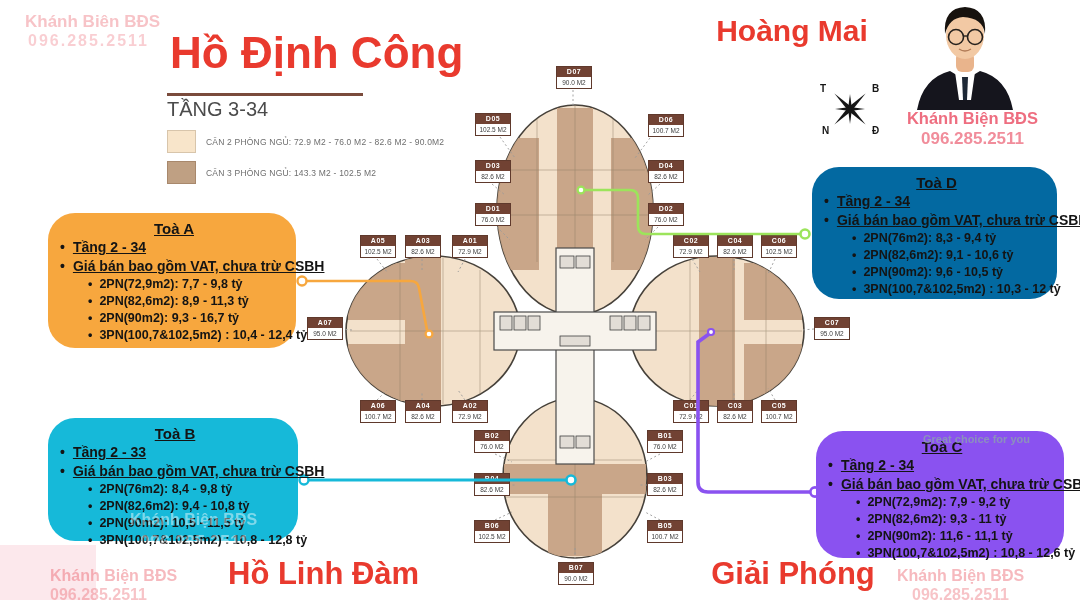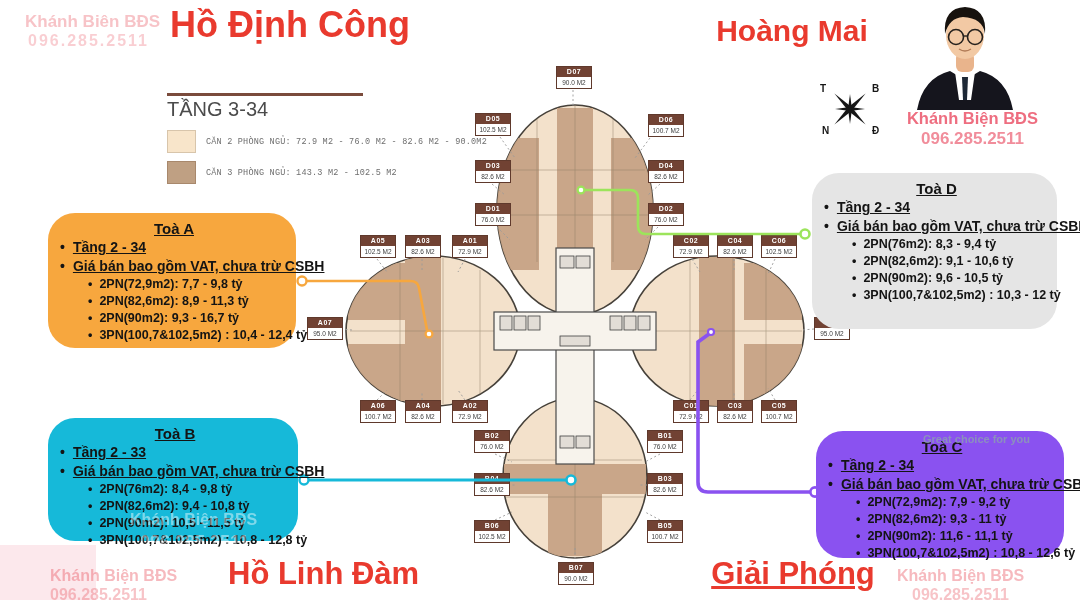--- a/index.html
+++ b/index.html
@@ -1,39 +1,39 @@
 <!DOCTYPE html>
 <html><head>
 <meta charset="utf-8">
 <style>
   html,body{margin:0;padding:0;background:#fff;}
   .stage{position:relative;width:1080px;height:608px;background:#ffffff;overflow:hidden;
          font-family:"Liberation Sans",sans-serif;}
   .abs{position:absolute;}
 
   
-  .project-title{left:170px;top:4px;font-size:36px;font-weight:700;color:#e93a2e;z-index:5;}
+  .project-title{left:170px;top:28px;font-size:44px;font-weight:700;color:#e93a2e;z-index:5;}
   .subtitle{left:167px;top:62px;font-size:25px;color:#2f2f2f;font-family:"Liberation Serif",serif;
             letter-spacing:1px;z-index:5;}
   .subtitle-bar{left:167px;top:93px;width:196px;height:3px;background:#7a4b3c;z-index:5;}
   .floor-range{left:167px;top:98px;font-size:20px;color:#4b4b4b;z-index:5;}
 
-  .legend{left:167px;top:130px;z-index:5;font-family:Liberation Mono, monospace;}
+  .legend{left:167px;top:130px;z-index:5;}
   .legend-row{display:flex;align-items:center;margin-bottom:8px;}
   .legend-swatch{width:27px;height:21px;margin-right:10px;border:1px solid #d8c5ab;}
   .legend-swatch.s2{background:#bfa083;border-color:#a8886c;}
   .legend-swatch.s1{background:#f8e5ca;}
   .legend-label{font-size:8.5px;color:#6e6e6e;letter-spacing:.2px;}
 
   .hospital{left:692px;top:10px;width:200px;text-align:center;font-size:30px;line-height:41px;
             font-weight:700;color:#e93a2e;z-index:5;}
   .lake-label{left:228px;top:556px;width:220px;text-align:left;font-size:31px;font-weight:700;
               color:#e93a2e;z-index:5;}
   .street-label{left:698px;top:556px;width:190px;text-align:center;font-size:31px;font-weight:700;
-              color:#e93a2e;z-index:5;text-decoration:underline;}
+              color:#e93a2e;z-index:5;}
 
   
   .wm{font-weight:700;color:rgba(233,80,92,0.34);z-index:6;white-space:nowrap;}
   .wm-tl1{left:25px;top:12px;font-size:17px;}
   .wm-tl2{left:28px;top:32px;font-size:16px;letter-spacing:2px;color:rgba(233,80,92,0.28);}
   .wm-bl1{left:50px;top:567px;font-size:16px;color:rgba(233,80,92,0.40);}
   .wm-bl2{left:50px;top:586px;font-size:16px;color:rgba(233,80,92,0.34);}
   .wm-br1{left:897px;top:567px;font-size:16px;color:rgba(233,80,92,0.40);}
   .wm-br2{left:912px;top:586px;font-size:16px;color:rgba(233,80,92,0.34);}
   .wm-onb1{left:130px;top:511px;font-size:16px;color:rgba(255,255,255,0.45);z-index:7;}
@@ -47,21 +47,21 @@
   .agent-phone{left:900px;top:129px;width:145px;text-align:center;font-size:17px;font-weight:700;
               color:#f18d9b;z-index:5;}
   .portrait{left:905px;top:4px;z-index:5;}
   .compass{left:812px;top:80px;z-index:5;}
 
   
   .tbox{position:absolute;border-radius:27px;color:#141414;z-index:4;padding:7px 8px 6px 12px;box-sizing:border-box;}
   .tbox-a{left:48px;top:213px;width:248px;height:135px;background:#f7a73e;}
   .tbox-b{left:48px;top:418px;width:250px;height:123px;background:#16b9d9;}
   .tbox-c{left:816px;top:431px;width:248px;height:127px;background:#8a52f0;}
-  .tbox-d{left:812px;top:173px;width:245px;height:156px;background:#e5e5e5;}
+  .tbox-d{left:812px;top:167px;width:245px;height:132px;background:#0369a1;}
   .tb-title{text-align:center;font-size:15px;font-weight:700;text-decoration:underline;line-height:18px;}
   .tb-row{display:flex;gap:8px;font-size:14px;font-weight:700;line-height:19px;}
   .tb-row .dot{font-size:14px;}
   .tb-row .txt{text-decoration:underline;white-space:nowrap;}
   .tb-p{display:flex;gap:7px;font-size:12.5px;font-weight:700;line-height:17px;margin-left:28px;white-space:nowrap;}
 
   
   .unit{position:absolute;width:34px;border:1px solid #5f392c;background:#fff;z-index:2;}
   .unit-code{background:#714233;color:#fff;font-size:7px;font-weight:700;text-align:center;
              height:10px;line-height:10px;letter-spacing:.5px;}

